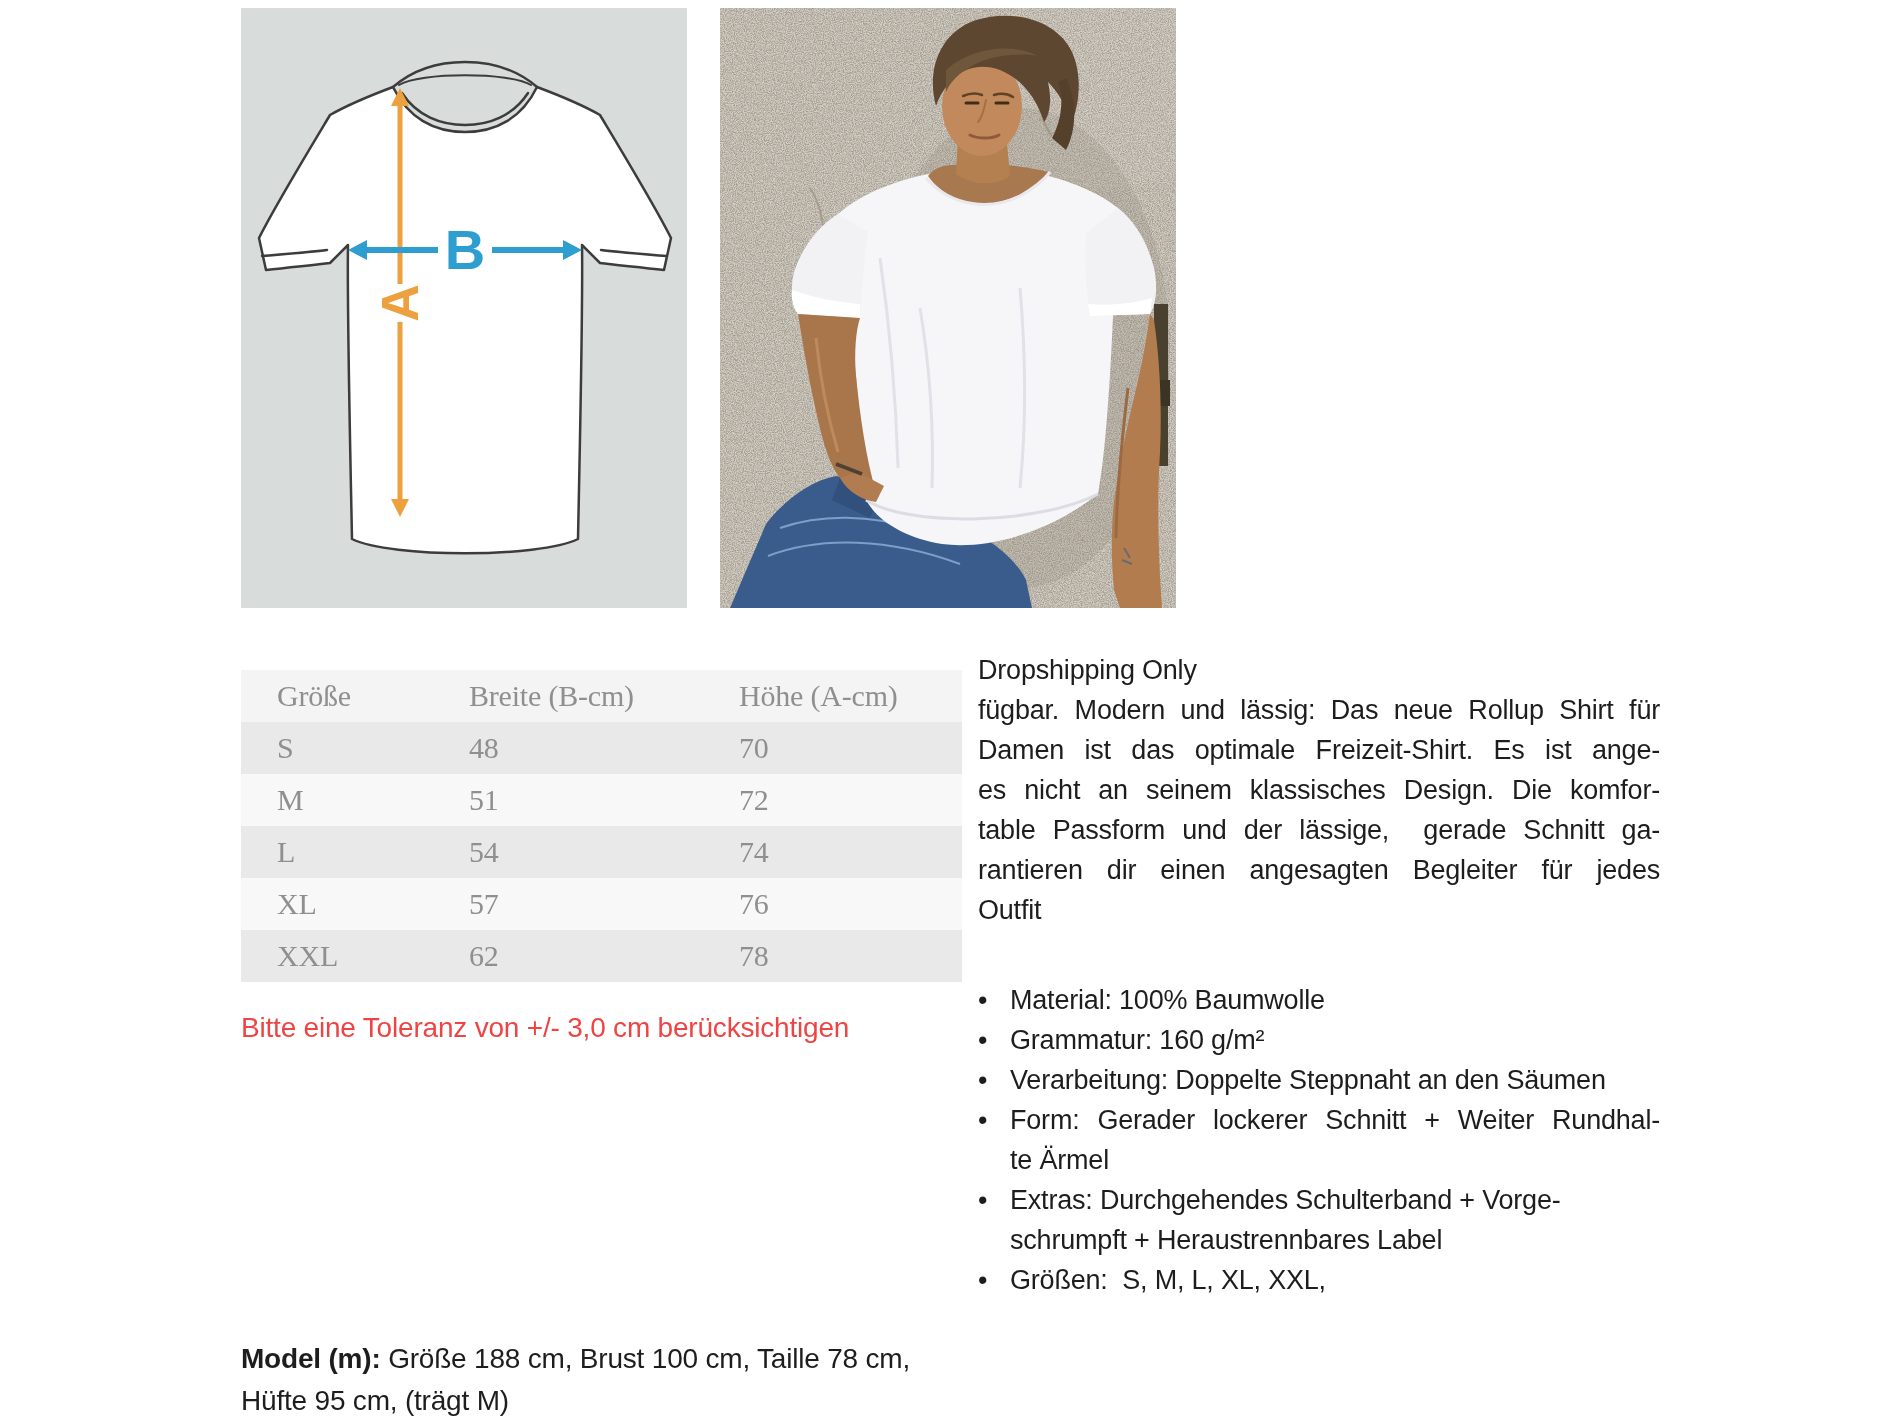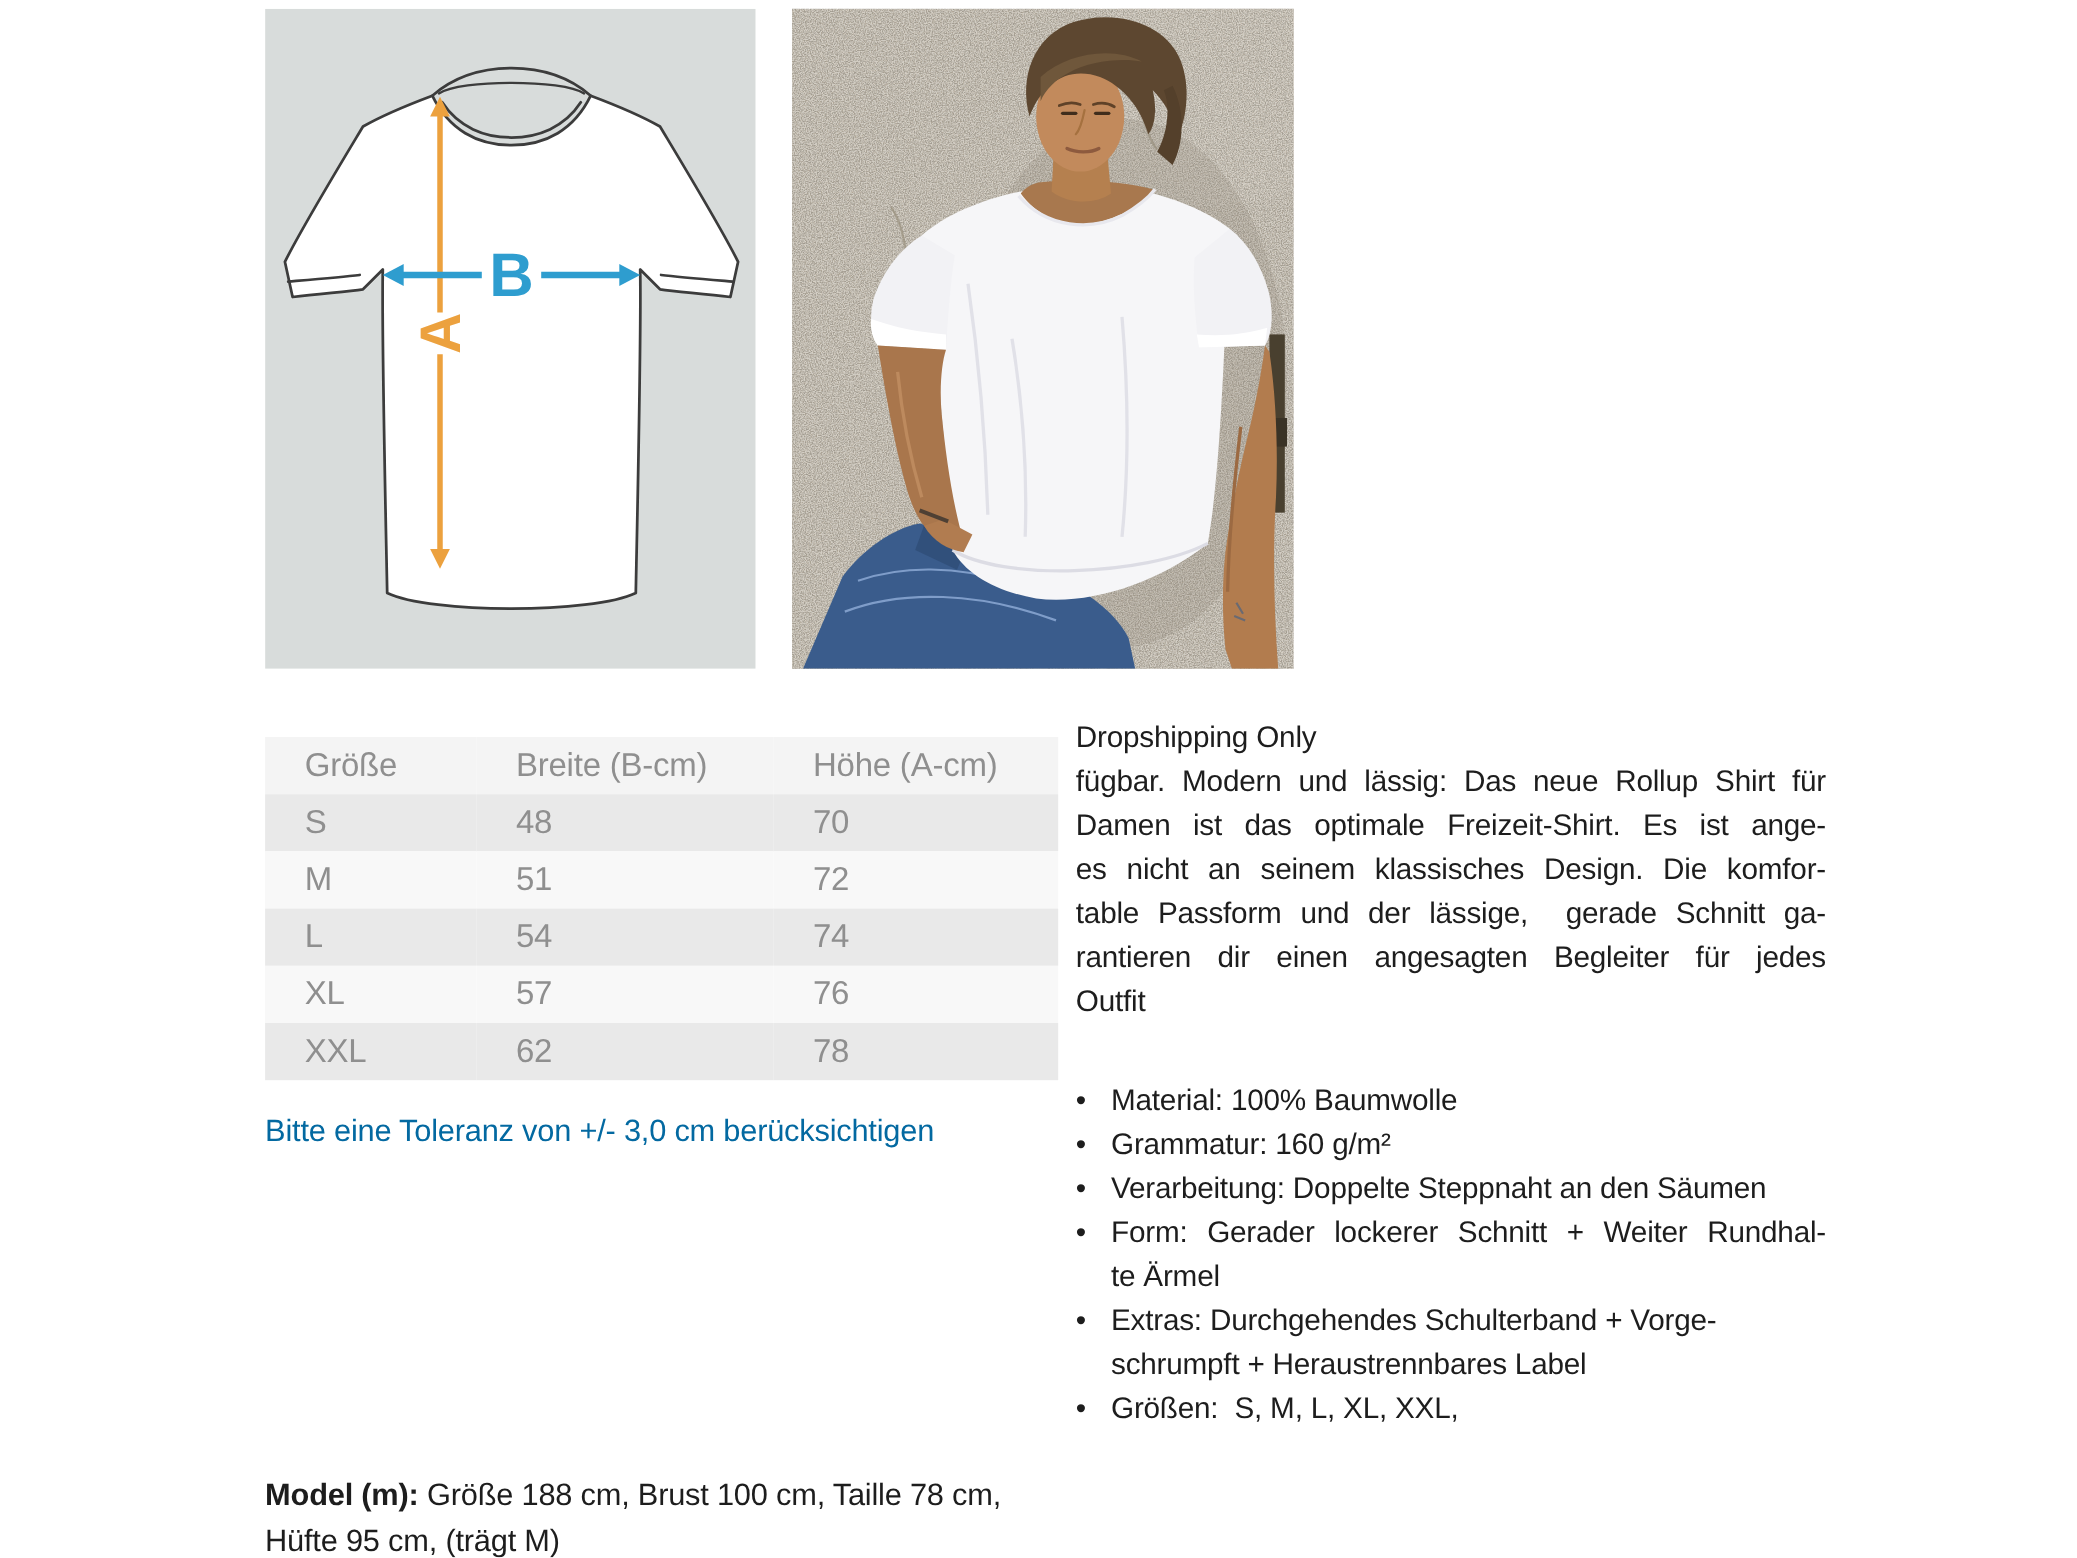--- a/index.html
+++ b/index.html
@@ -9,27 +9,27 @@
 
   
   .diagram-box{left:241px;top:8px;width:446px;height:600px;}
   .photo-box{left:720px;top:8px;width:456px;height:600px;}
   .diagram-box svg,.photo-box svg{display:block;width:100%;height:100%;}
 
   
   .size-table{left:241px;top:670px;width:721px;border-collapse:collapse;table-layout:fixed;
               font-size:30px;color:#8f8f8f;letter-spacing:-0.2px;}
   .size-table td,.size-table th{height:52px;padding:0 0 0 36px;text-align:left;
-              font-weight:400;vertical-align:middle;}
+              font-weight:400;vertical-align:middle;font-family:Liberation Serif, serif;}
   .size-table .hdr{background:#f4f4f4;}
   .size-table .odd{background:#e9e9e9;}
   .size-table .even{background:#f8f8f8;}
 
   .tolerance{left:241px;top:1008px;width:740px;font-size:28px;line-height:40px;
-             color:#0369a1;letter-spacing:-0.2px;white-space:pre-wrap;}
+             color:#ef4444;letter-spacing:-0.2px;white-space:pre-wrap;}
 
   .model-info{left:241px;top:1338px;width:760px;font-size:28px;line-height:42px;
               color:#1d1d1d;letter-spacing:-0.2px;}
   .model-info strong{font-weight:700;}
 
   
   .desc{left:978px;top:650px;width:682px;font-size:27px;line-height:40px;color:#1d1d1d;
         letter-spacing:-0.2px;}
   .desc .line{white-space:pre-wrap;}
   .desc .j{text-align:justify;text-align-last:justify;}

